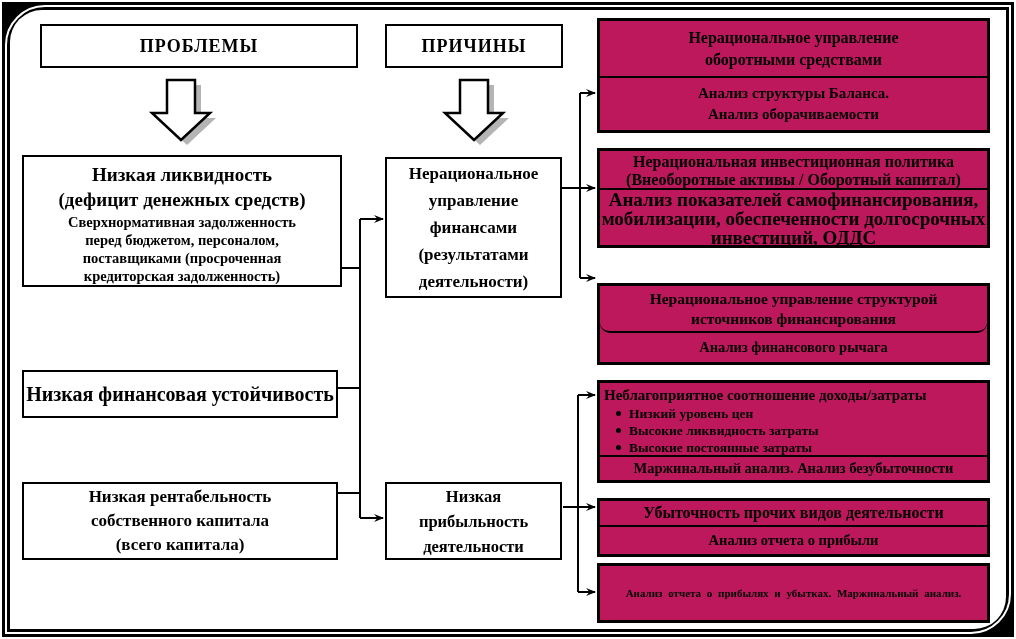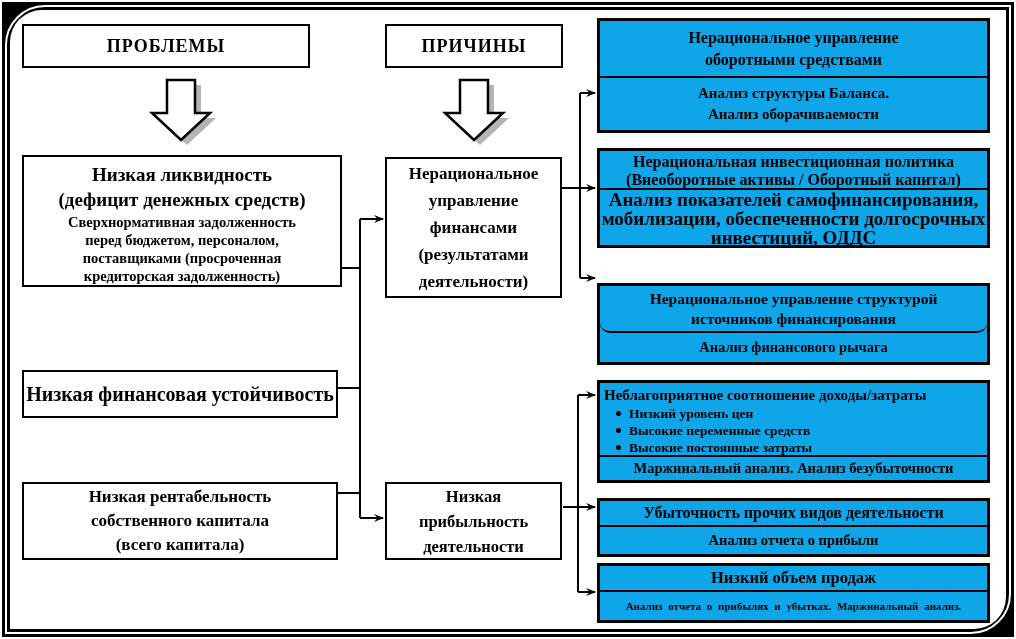--- a/index.html
+++ b/index.html
@@ -13,35 +13,35 @@
   .frame-arc   { position:absolute; inset:5px; border:2px solid #fff; border-radius:40px 0 40px 0; }
   .panel       { position:absolute; inset:10px; background:#fff; border-radius:32px 0 32px 0; }
 
   .overlay { position:absolute; left:0; top:0; width:1016px; height:639px; pointer-events:none; }
 
   .box { position:absolute; background:#fff; border:2px solid #000; box-sizing:border-box; }
   .center { display:flex; align-items:center; justify-content:center; text-align:center; }
   .pre { white-space:pre-line; }
 
   .hdr { font-size:18px; letter-spacing:1px; }
-  #hdr-problems { left:22px; top:24px; width:288px; height:44px; }
+  #hdr-problems { left:40px; top:24px; width:318px; height:44px; }
   #hdr-causes   { left:385px; top:24px; width:178px; height:44px; }
 
   #box-liquidity { left:22px; top:155px; width:320px; height:132px; padding-top:5px;
                    display:flex; flex-direction:column; align-items:center; }
   #box-liquidity .t1 { font-size:19px; line-height:25px; text-align:center; }
   #box-liquidity .t2 { font-size:14.5px; line-height:18px; text-align:center; margin-top:1px; }
 
   #box-stability { left:22px; top:370px; width:316px; height:48px; font-size:20px;font-family:Liberation Serif, serif; }
   #box-profitability { left:22px; top:482px; width:316px; height:78px; font-size:17px; line-height:24px; }
 
   #box-finmgmt { left:385px; top:157px; width:177px; height:141px; font-size:17px; line-height:27px; }
   #box-lowprofit { left:385px; top:482px; width:177px; height:78px; font-size:16.5px; line-height:25px; }
 
-  .rbox { position:absolute; left:597px; width:393px; border:3px solid #000; background:#0ea5e9;
+  .rbox { position:absolute; left:597px; width:393px; border:3px solid #000; background:#be185d;
           box-sizing:border-box; display:flex; flex-direction:column; }
   .rbox .sec1 { border-bottom:2px solid #000; display:flex; align-items:center; justify-content:center;
                 text-align:center; box-sizing:border-box; }
   .rbox .sec2 { flex:1; display:flex; align-items:center; justify-content:center; text-align:center; }
 
   #r1 { top:18px;  height:115px; } #r1 .sec1 { height:57px; font-size:16px;  line-height:22px; }
        #r1 .sec2 { font-size:15px; line-height:21px; }
   #r2 { top:148px; height:100px; } #r2 .sec1 { height:52px; flex-direction:column; justify-content:center; }
        #r2 .p  { font-size:16px; line-height:21px; }
        #r2 .pn { font-size:16px; line-height:16px; }
@@ -161,32 +161,31 @@
 
   <div id="r4" class="rbox">
     <div class="sec1">
       <div class="p">Неблагоприятное соотношение доходы/затраты</div>
       <div class="bullet-row">
         <span class="bdot"></span>
         <span>Низкий уровень цен</span>
       </div>
       <div class="bullet-row">
         <span class="bdot"></span>
-        <span>Высокие переменные средств</span>
+        <span>Высокие ликвидность затраты</span>
       </div>
       <div class="bullet-row">
         <span class="bdot"></span>
         <span>Высокие постоянные затраты</span>
       </div>
     </div>
     <div class="sec2">Маржинальный анализ. Анализ безубыточности</div>
   </div>
 
   <div id="r5" class="rbox">
     <div class="sec1">Убыточность прочих видов деятельности</div>
     <div class="sec2">Анализ отчета о прибыли</div>
   </div>
 
   <div id="r6" class="rbox">
-    <div class="sec1">Низкий объем продаж</div>
     <div class="sec2">Анализ отчета  о прибылях  и убытках.  Маржинальный  анализ.</div>
   </div>
 </div>
 
 </body></html>

